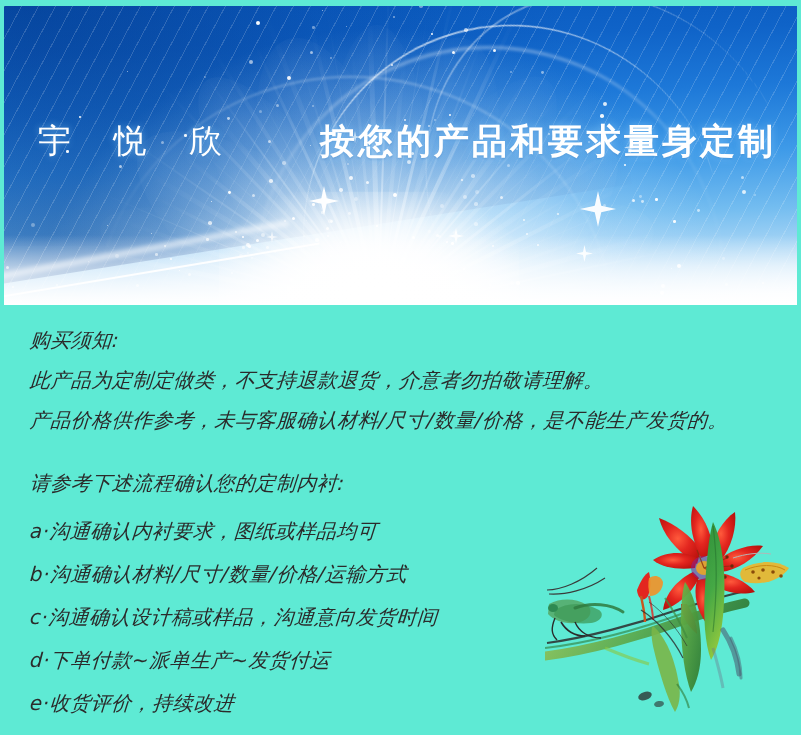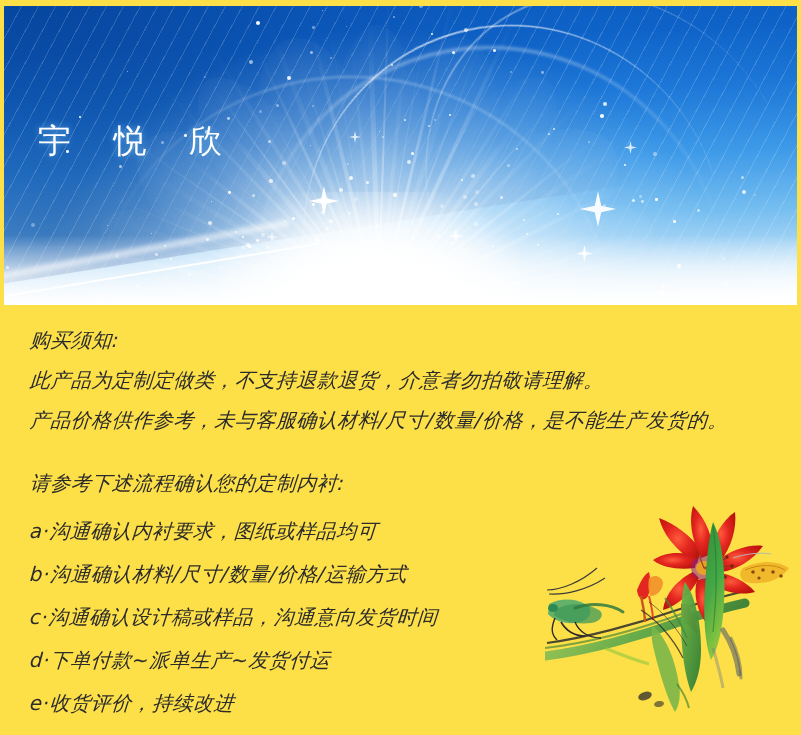--- a/index.html
+++ b/index.html
@@ -11,21 +11,21 @@
     width: 801px;
     height: 735px;
     overflow: hidden;
     font-family: "DejaVu Sans", "Liberation Sans", sans-serif;
   }
 
   #page {
     position: relative;
     width: 801px;
     height: 735px;
-    background: #fde047;
+    background: #5eead4;
   }
 
   
   #banner {
     position: absolute;
     left: 4px;
     top: 6px;
     width: 793px;
     height: 299px;
     overflow: hidden;
@@ -516,20 +516,21 @@
     <div class="star4" style="left:572px; top:239px; width:17px; height:17px; opacity:.9;"></div>
     <div class="star4" style="left:444px; top:222px; width:16px; height:16px; opacity:.85;"></div>
     <div class="star4" style="left:620px; top:135px; width:13px; height:13px; opacity:.8;"></div>
     <div class="star4" style="left:345px; top:125px; width:12px; height:12px; opacity:.8;"></div>
     <div class="star4" style="left:262px; top:225px; width:12px; height:12px; opacity:.7;"></div>
 
     <div class="bnr-bottomfade"></div>
 
     <div id="banner-title">
       <div class="title-brand">宇 悦 欣</div>
+      <div class="title-slogan">按您的产品和要求量身定制</div>
     </div>
   </div>
 
   <div id="body-text">
 
     <div class="txt-line" style="top:22px;">购买须知:</div>
     <div class="txt-line" style="top:62px;">此产品为定制定做类，不支持退款退货，介意者勿拍敬请理解。</div>
     <div class="txt-line" style="top:102px;">产品价格供作参考，未与客服确认材料/尺寸/数量/价格，是不能生产发货的。</div>
 
     <div class="txt-line" style="top:165px;">请参考下述流程确认您的定制内衬:</div>

